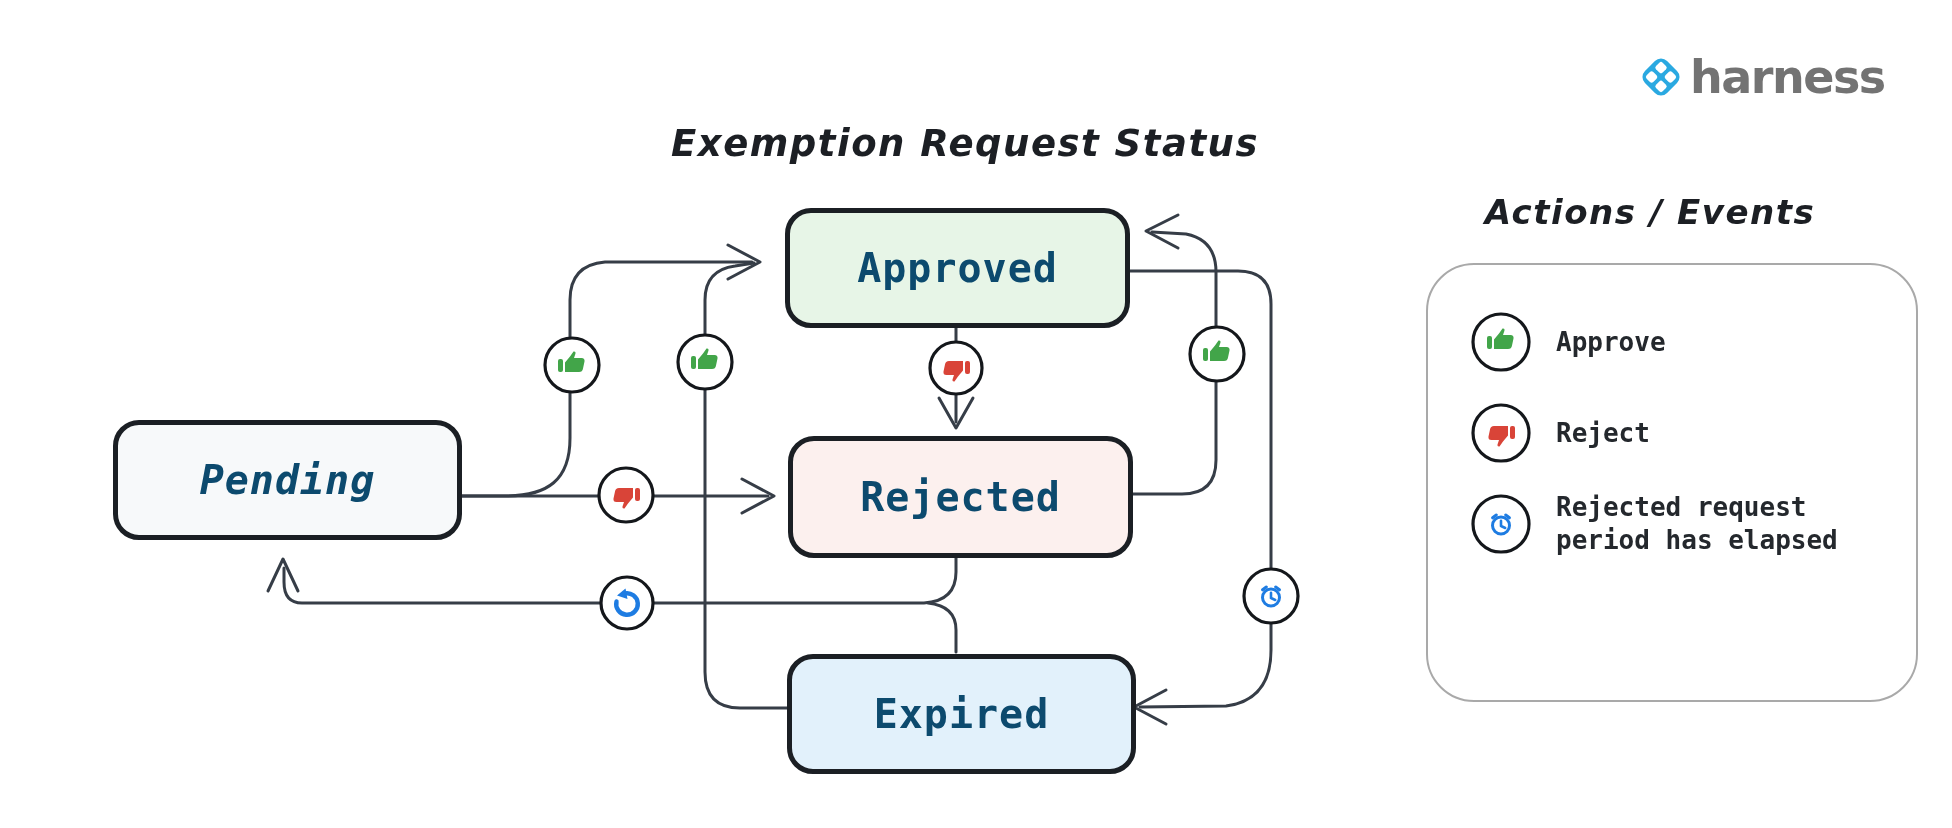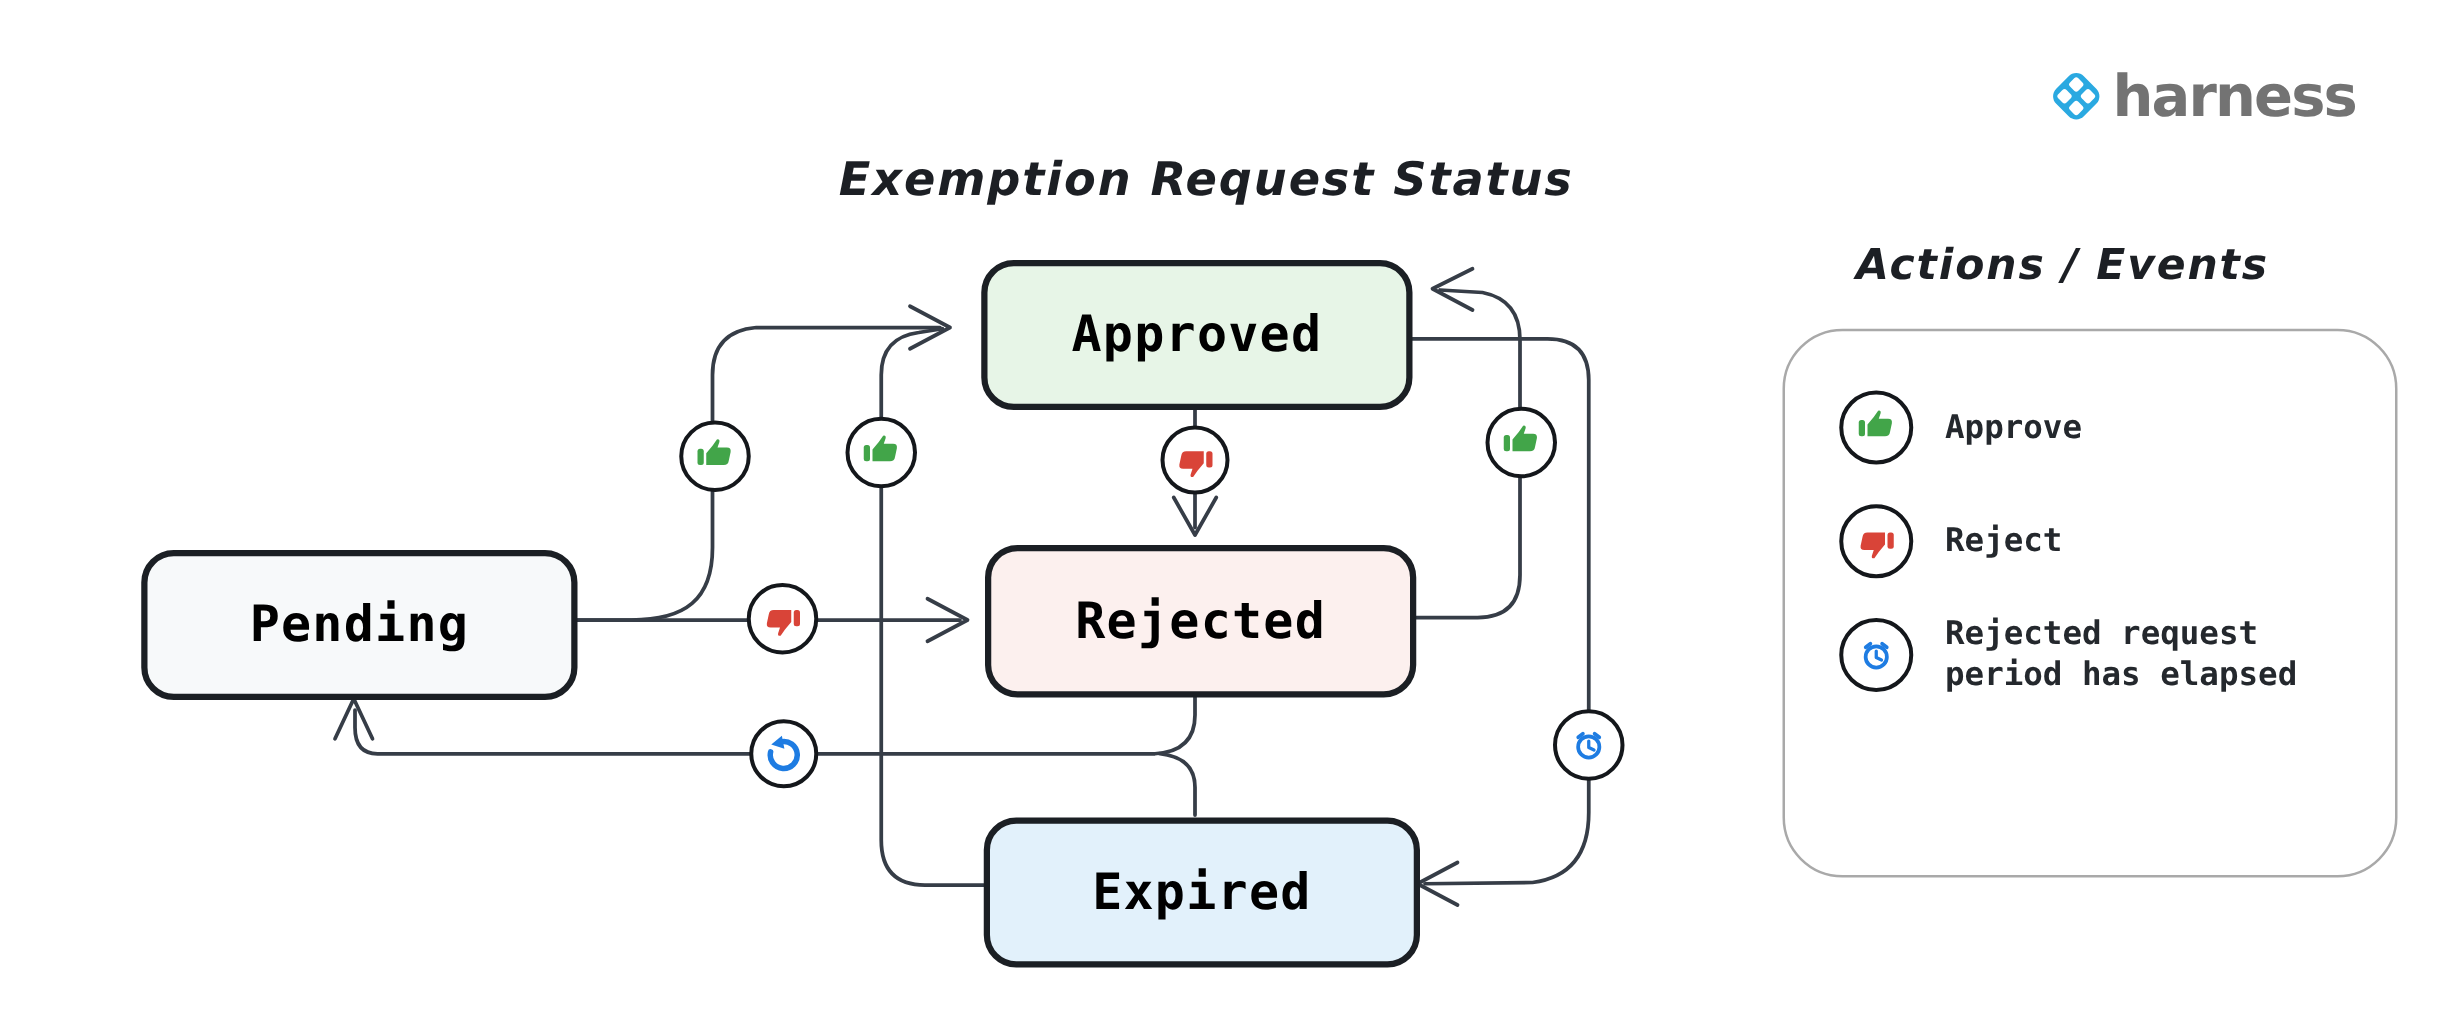--- a/index.html
+++ b/index.html
@@ -7,23 +7,23 @@
     position:relative;width:1952px;height:828px;background:#ffffff;
     font-family:"DejaVu Sans",sans-serif;overflow:hidden;
   }
   svg.layer{position:absolute;left:0;top:0;width:1952px;height:828px;}
 
   
   .state-box{
     position:absolute;border:5px solid #1b1f24;border-radius:26px;
     display:flex;align-items:center;justify-content:center;
     font-family:"DejaVu Sans Mono",monospace;font-weight:700;
-    font-size:40px;color:#000000;letter-spacing:1px;
+    font-size:40px;color:#0c4a6e;letter-spacing:1px;
   }
-  .pending {left:113px;top:440px;width:339px;height:110px;background:#f7f9fa;}
+  .pending {left:113px;top:420px;width:339px;height:110px;background:#f7f9fa;font-style:italic;}
   .approved{left:785px;top:208px;width:335px;height:110px;background:#e7f5e7;}
   .rejected{left:788px;top:436px;width:335px;height:112px;background:#fcf0ee;}
   .expired {left:787px;top:654px;width:339px;height:110px;background:#e2f1fb;}
 
   
   .hand-title{
     position:absolute;font-style:italic;font-weight:700;color:#1c1f24;
     letter-spacing:1.5px;text-align:center;
   }
   .main-title{left:615px;top:122px;width:700px;font-size:37px;}

